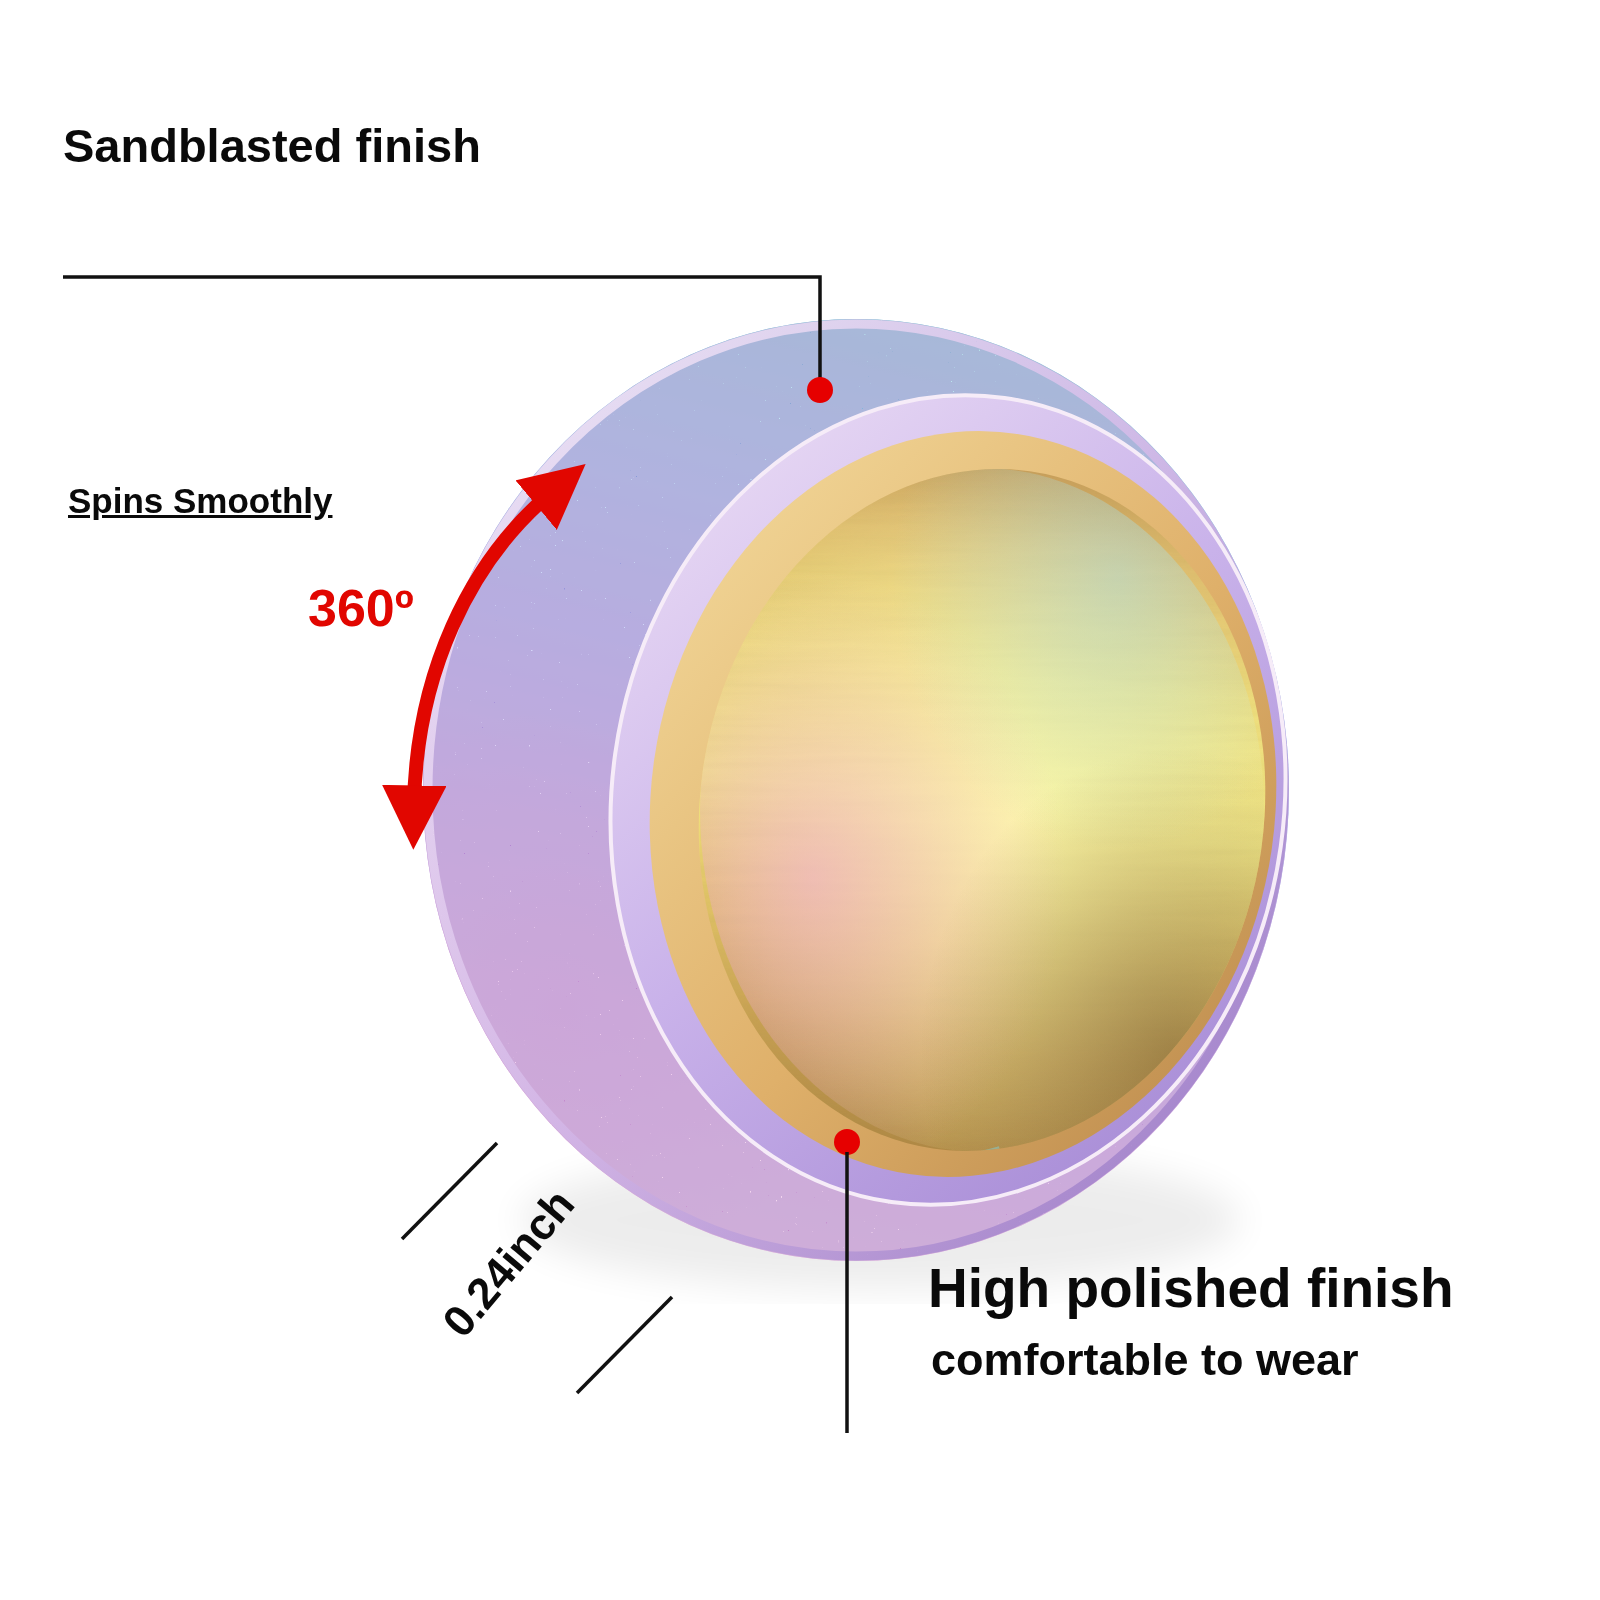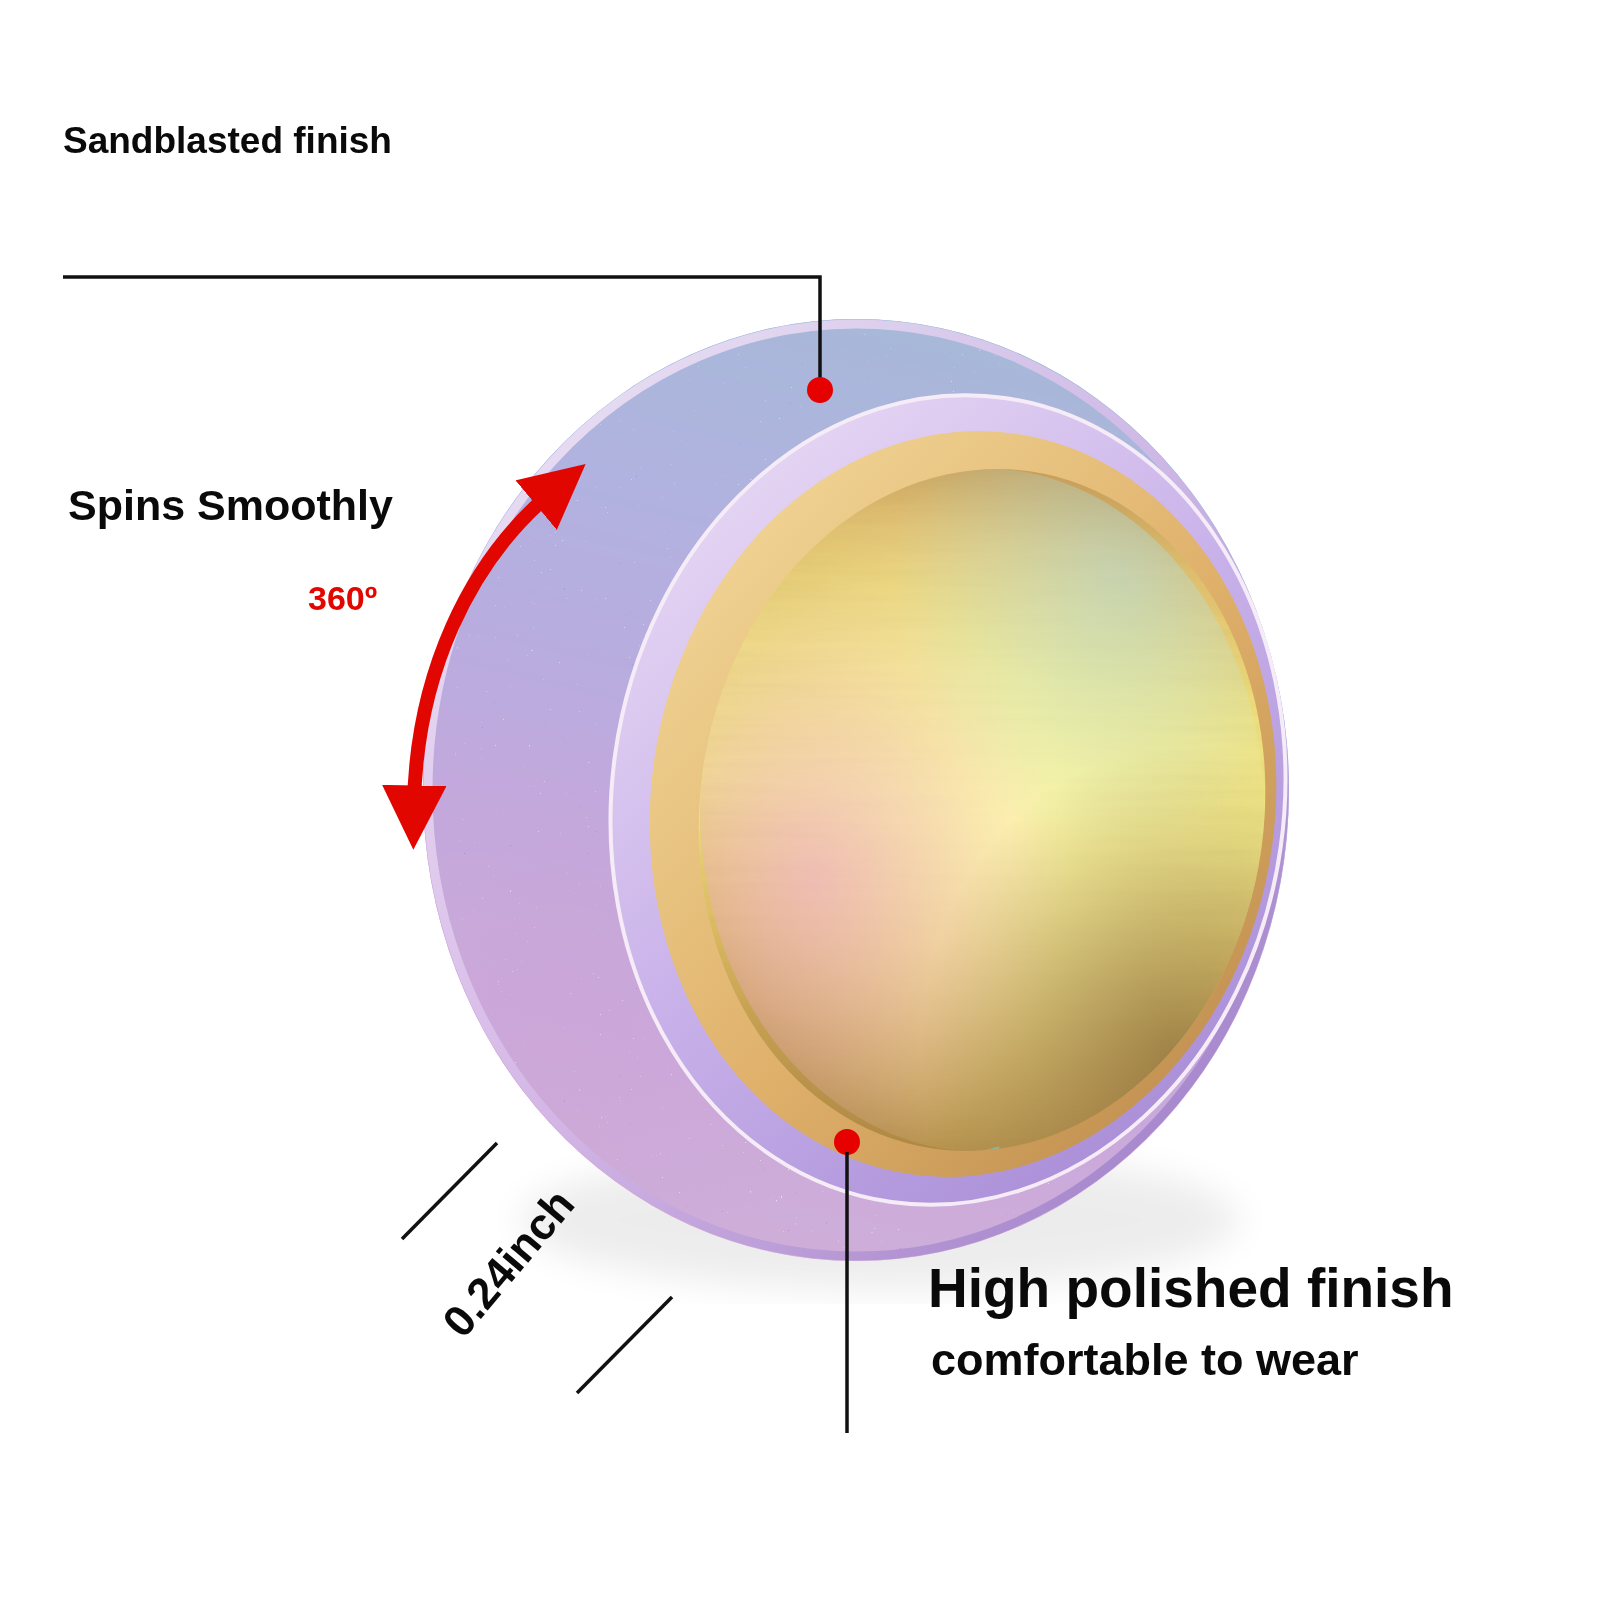--- a/index.html
+++ b/index.html
@@ -19,25 +19,25 @@
     position: absolute;
     left: 0; top: 0;
   }
   .label {
     position: absolute;
     color: var(--text, #0a0a0a);
     font-weight: 700;
     line-height: 1.12;
     white-space: nowrap;
   }
-  .lbl-sand-title   { left: 63px;  top: 120px;  font-size: 37px; text-align: center; }
+  .lbl-sand-title   { left: 63px;  top: 120px;  font-size: 47px; text-align: center; }
   .lbl-sand-sub     { left: 63px;  top: 197px;  font-size: 44px; }
   .lbl-outer-title  { left: 68px;  top: 404px;  font-size: 54px; }
-  .lbl-outer-sub    { left: 68px;  top: 481px;  font-size: 43px; }
-  .lbl-rotation     { left: 308px; top: 579px;  font-size: 34px; color: var(--rotation-red, #e10600); }
+  .lbl-outer-sub    { left: 68px;  top: 481px;  font-size: 35px; text-decoration: underline; }
+  .lbl-rotation     { left: 308px; top: 579px;  font-size: 52px; color: var(--rotation-red, #e10600); }
   .lbl-dimension    { left: 420px; top: 1238px; font-size: 44px; transform: rotate(-50deg); transform-origin: 50% 50%; }
   .lbl-pol-title    { left: 928px; top: 1258px; font-size: 55px; }
   .lbl-pol-sub      { left: 931px; top: 1335px; font-size: 45px; }
 
   .ann-line { stroke: var(--annotation-line, #111111); stroke-width: 3.5; fill: none; }
   .red-dot  { fill: var(--dot-red, #e60000); }
   .arrow-path { stroke: var(--rotation-red, #e10600); stroke-width: 14; fill: none; }
   .arrow-head { fill: var(--rotation-red, #e10600); }
 </style>
 </head>

